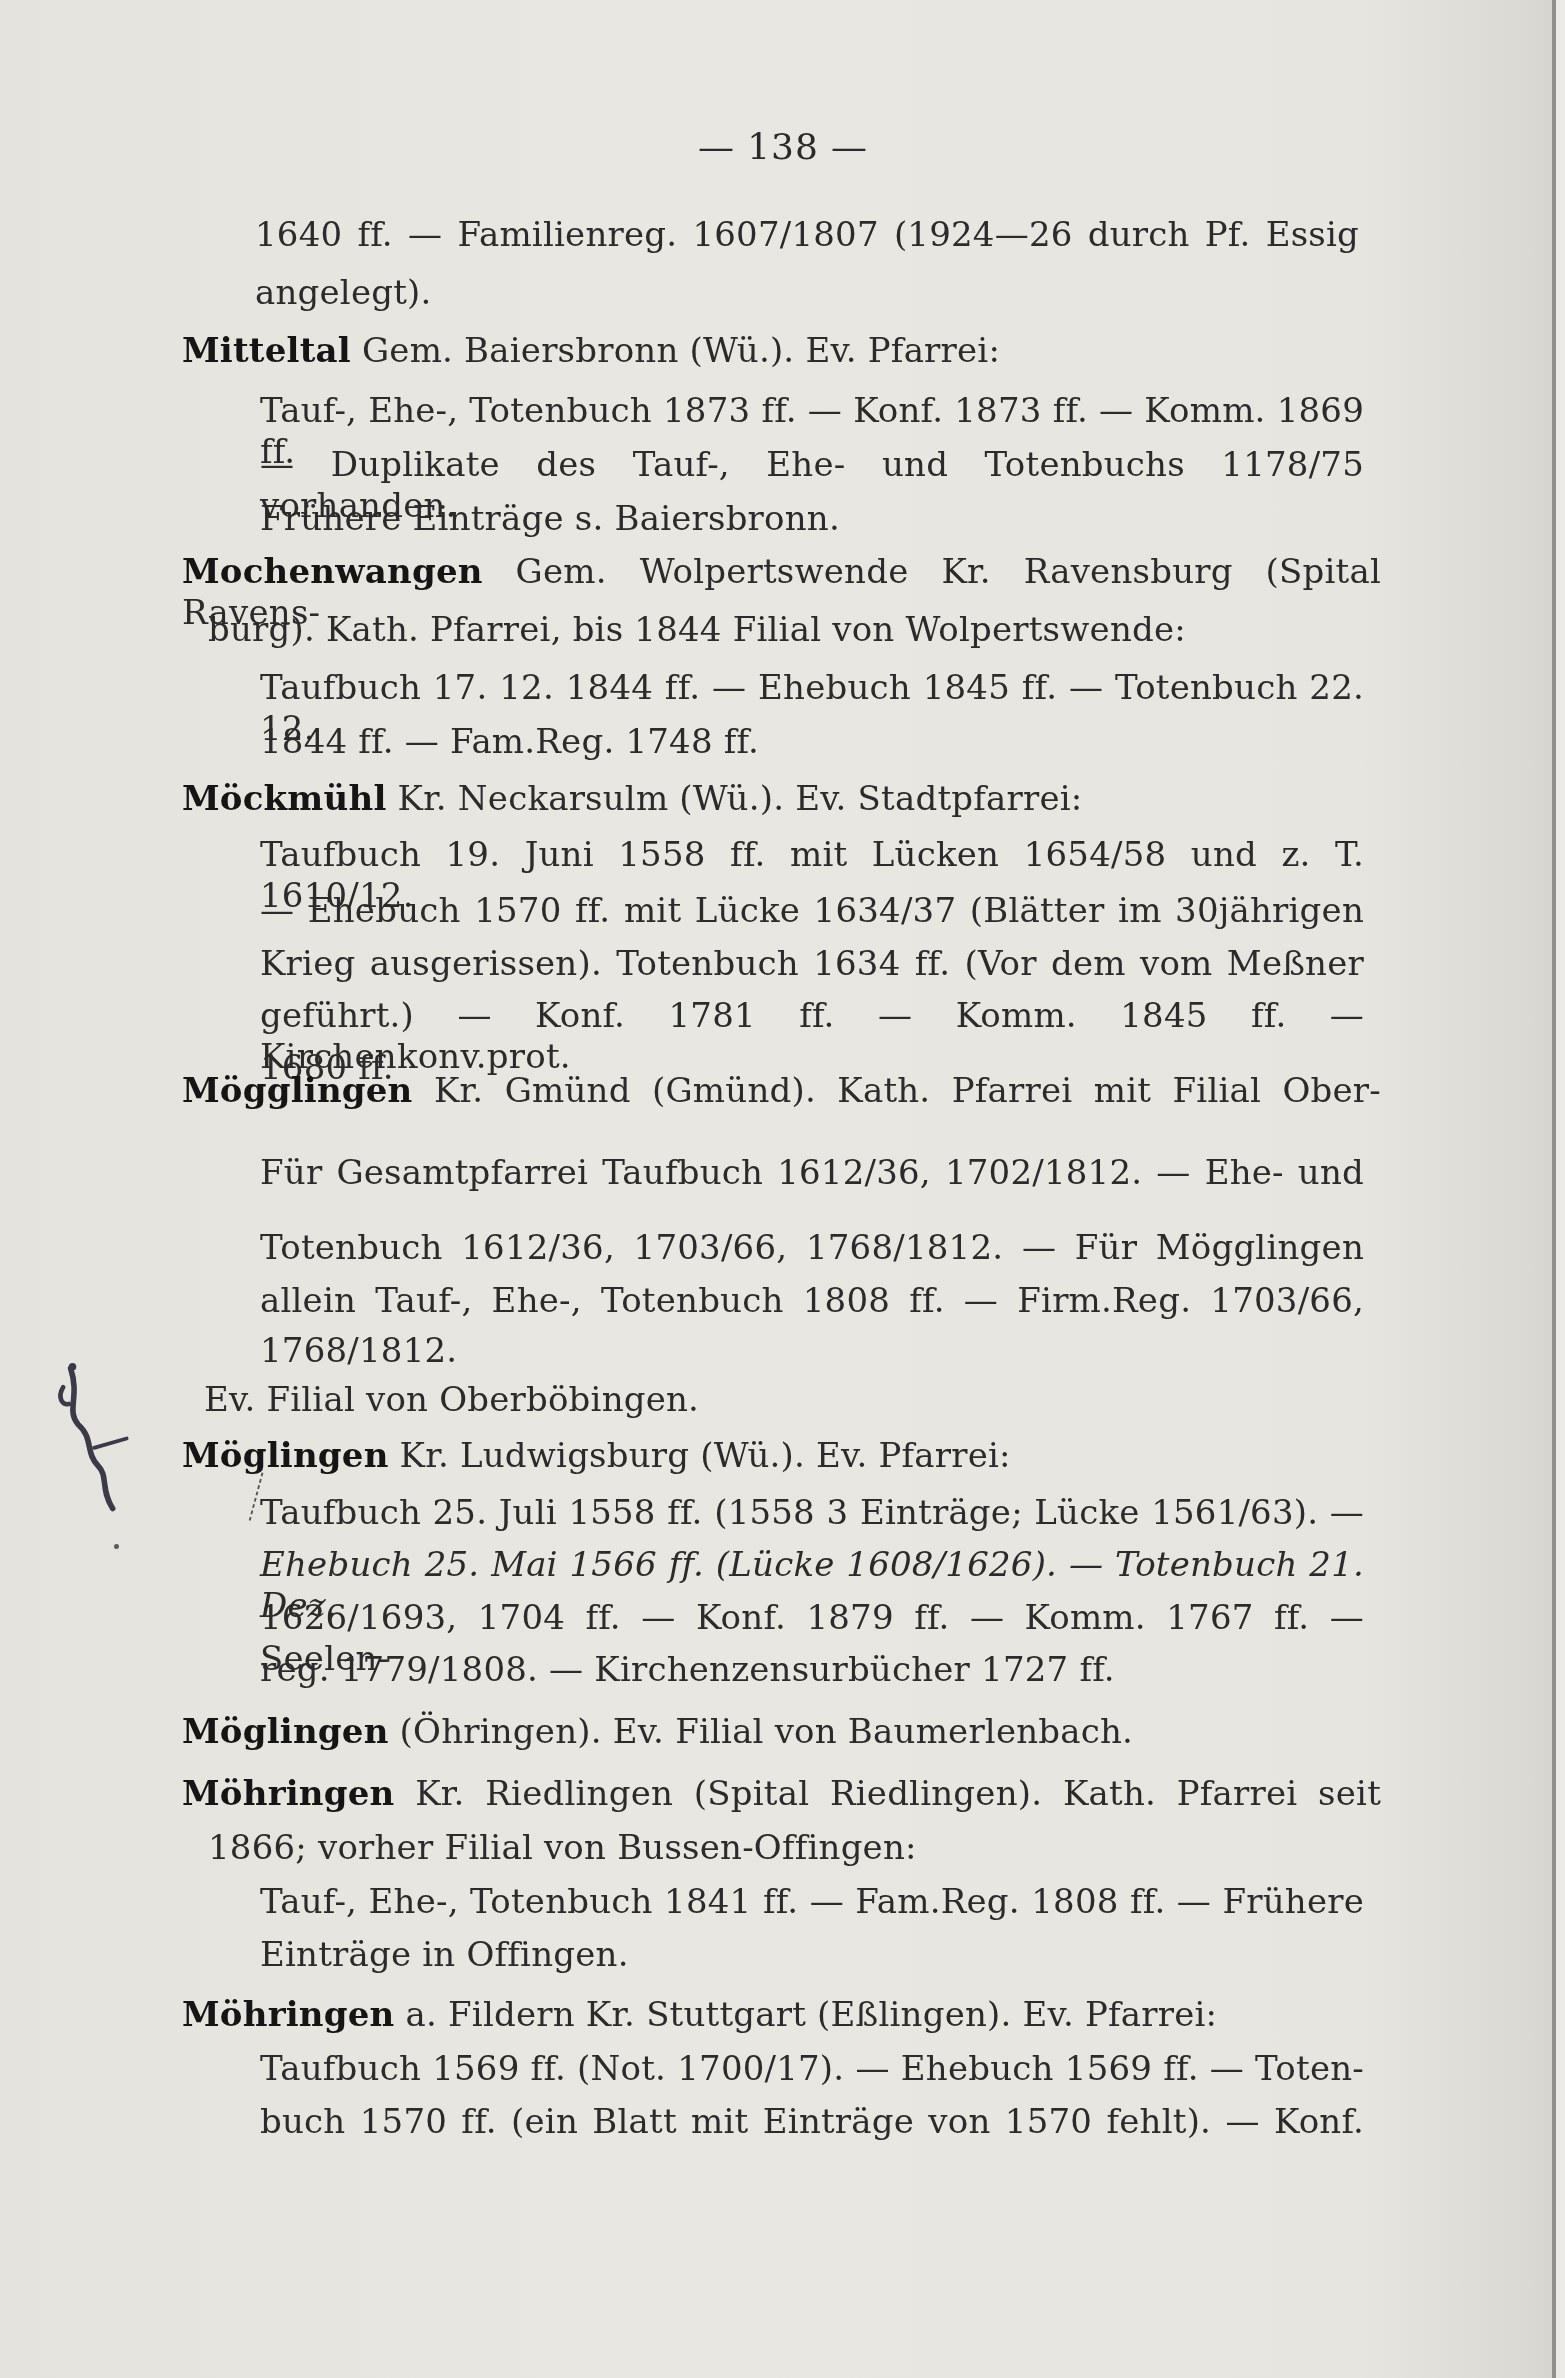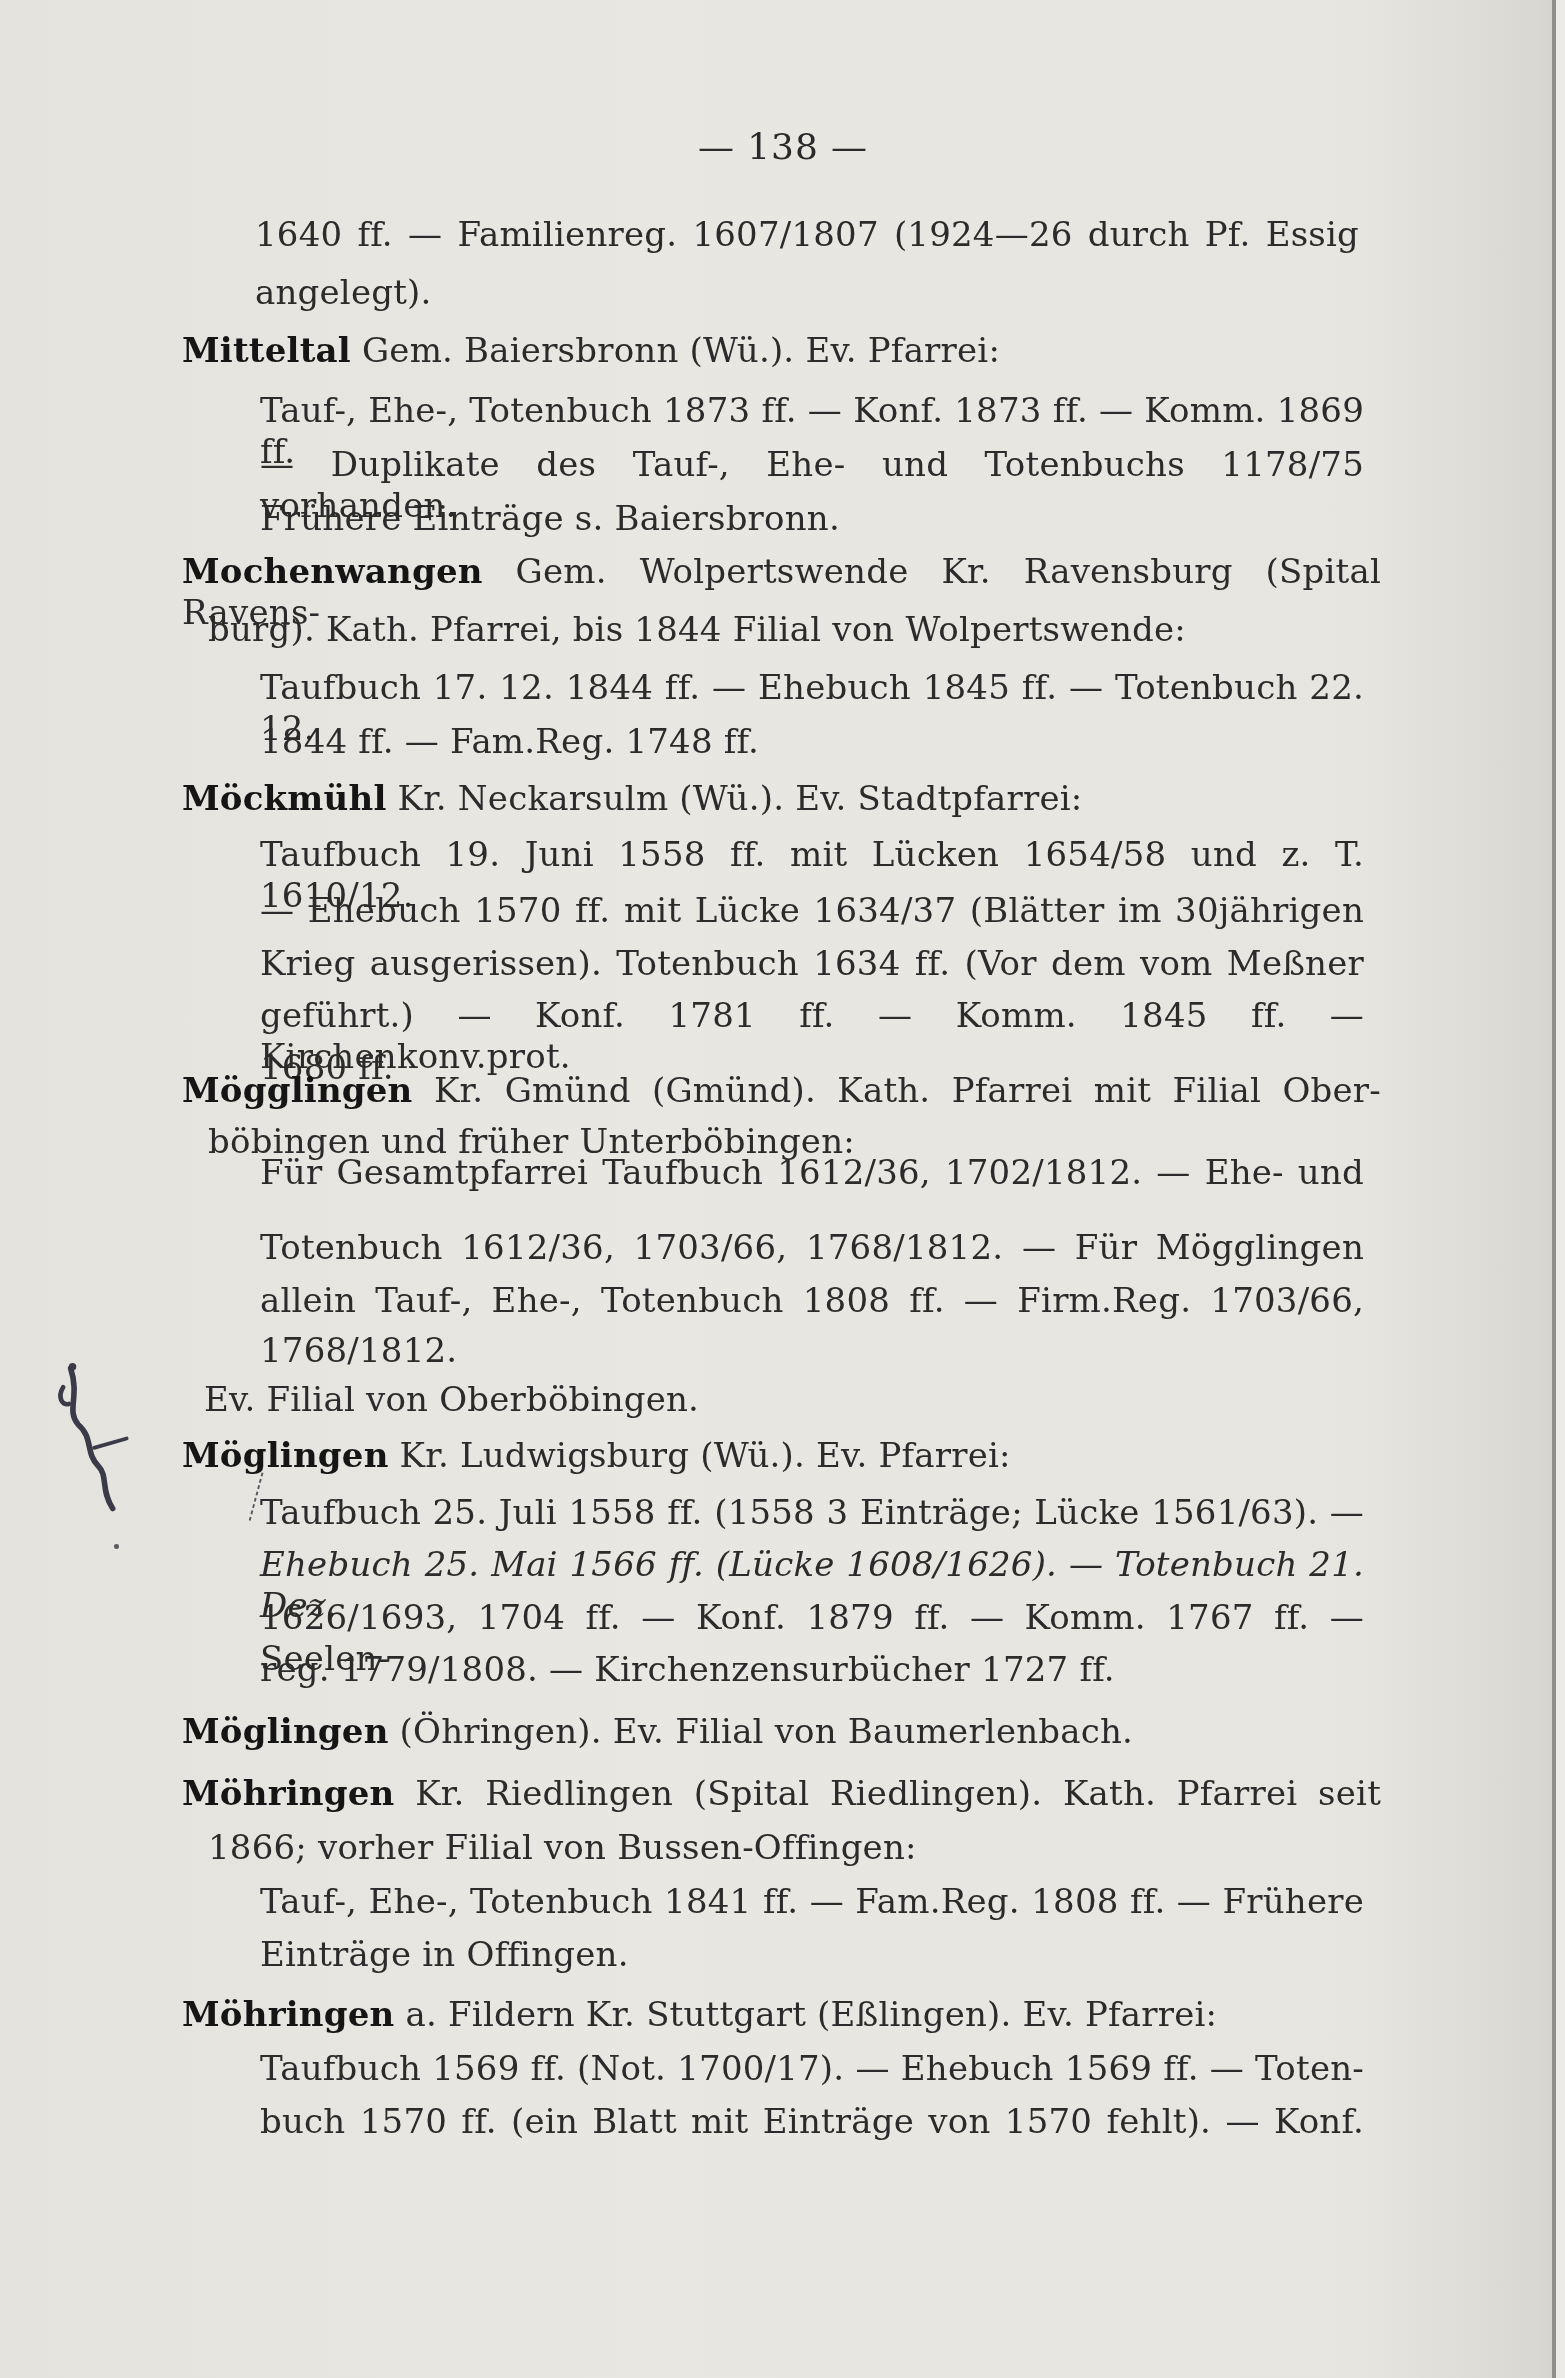--- a/index.html
+++ b/index.html
@@ -137,21 +137,20 @@
   <div class="line l3 justify w-body" style="top:834px;">Taufbuch 19. Juni 1558 ff. mit Lücken 1654/58 und z. T. 1610/12.</div>
   <div class="line l3 justify w-body" style="top:890px;">— Ehebuch 1570 ff. mit Lücke 1634/37 (Blätter im 30jährigen</div>
   <div class="line l3 justify w-body" style="top:943px;">Krieg ausgerissen). Totenbuch 1634 ff. (Vor dem vom Meßner</div>
   <div class="line l3 justify w-body" style="top:995px;">geführt.) — Konf. 1781 ff. — Komm. 1845 ff. — Kirchenkonv.prot.</div>
   <div class="line l3" style="top:1047px;">1680 ff.</div>
 
   <div class="line l1 justify w-full" style="top:1064px; top:1070px;">
     <span class="hw">Mögglingen</span>
     <span>Kr. Gmünd (Gmünd). Kath. Pfarrei mit Filial Ober-</span>
   </div>
-  <div class="line l2" style="top:1121px;">böbingen und früher Unterböbingen:</div>
   <div class="line l3 justify w-body" style="top:1152px;">Für Gesamtpfarrei Taufbuch 1612/36, 1702/1812. — Ehe- und</div>
   <div class="line l3 justify w-body" style="top:1227px;">Totenbuch 1612/36, 1703/66, 1768/1812. — Für Mögglingen</div>
   <div class="line l3 justify w-body" style="top:1280px;">allein Tauf-, Ehe-, Totenbuch 1808 ff. — Firm.Reg. 1703/66,</div>
   <div class="line l3" style="top:1330px;">1768/1812.</div>
   <div class="line l4" style="top:1379px;">Ev. Filial von Oberböbingen.</div>
 
   <div class="line l1" style="top:1435px;">
     <span class="hw">Möglingen</span>
     <span>Kr. Ludwigsburg (Wü.). Ev. Pfarrei:</span>
   </div>

